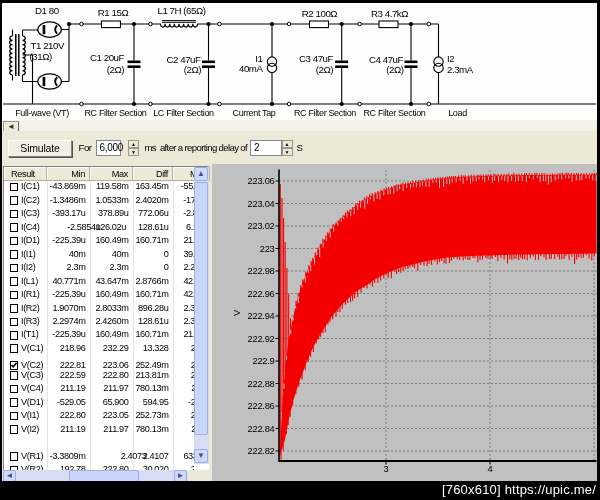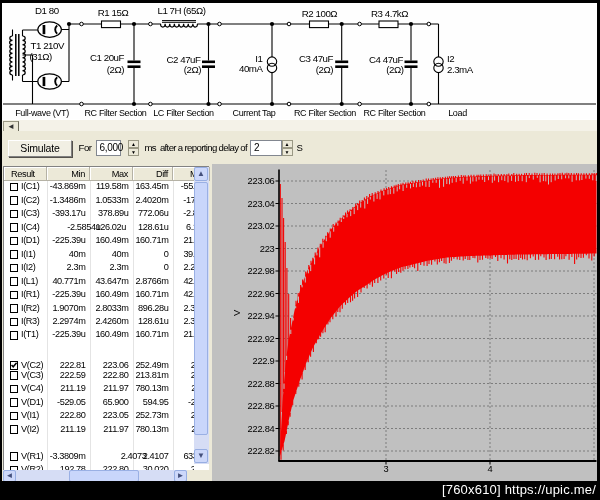--- a/index.html
+++ b/index.html
@@ -248,20 +248,28 @@
 <span class="meanclip"><span class="meanin">2.3617m</span></span>
 </div>
 <div class="row" style="top:161.97px">
 <span class="cb"></span>
         <span class="nm">I(T1)</span>
 <span class="num" style="left:42px;width:39.5px">-225.39u</span>
 <span class="num" style="left:85.5px;width:39px">160.49m</span>
 <span class="num" style="left:128.5px;width:36px">160.71m</span>
 <span class="meanclip"><span class="meanin">21.455m</span></span>
 </div>
+<div class="row" style="top:175.44px">
+<span class="cb"></span>
+        <span class="nm">V(C1)</span>
+<span class="num" style="left:42px;width:39.5px">218.96</span>
+<span class="num" style="left:85.5px;width:39px">232.29</span>
+<span class="num" style="left:128.5px;width:36px">13.328</span>
+<span class="meanclip"><span class="meanin">222.95</span></span>
+</div>
 <div class="row" style="top:192px">
 <span class="cb">
           <svg width="6" height="6" style="position:absolute;left:0;top:0">
             <path d="M0.5 3 L2.2 4.8 L5.6 0.8" stroke="#000" stroke-width="1.5" fill="none"></path>
           </svg>
         </span>
         <span class="nm">V(C2)</span>
 <span class="num" style="left:42px;width:39.5px">222.81</span>
 <span class="num" style="left:85.5px;width:39px">223.06</span>
 <span class="num" style="left:128.5px;width:36px">252.49m</span>

